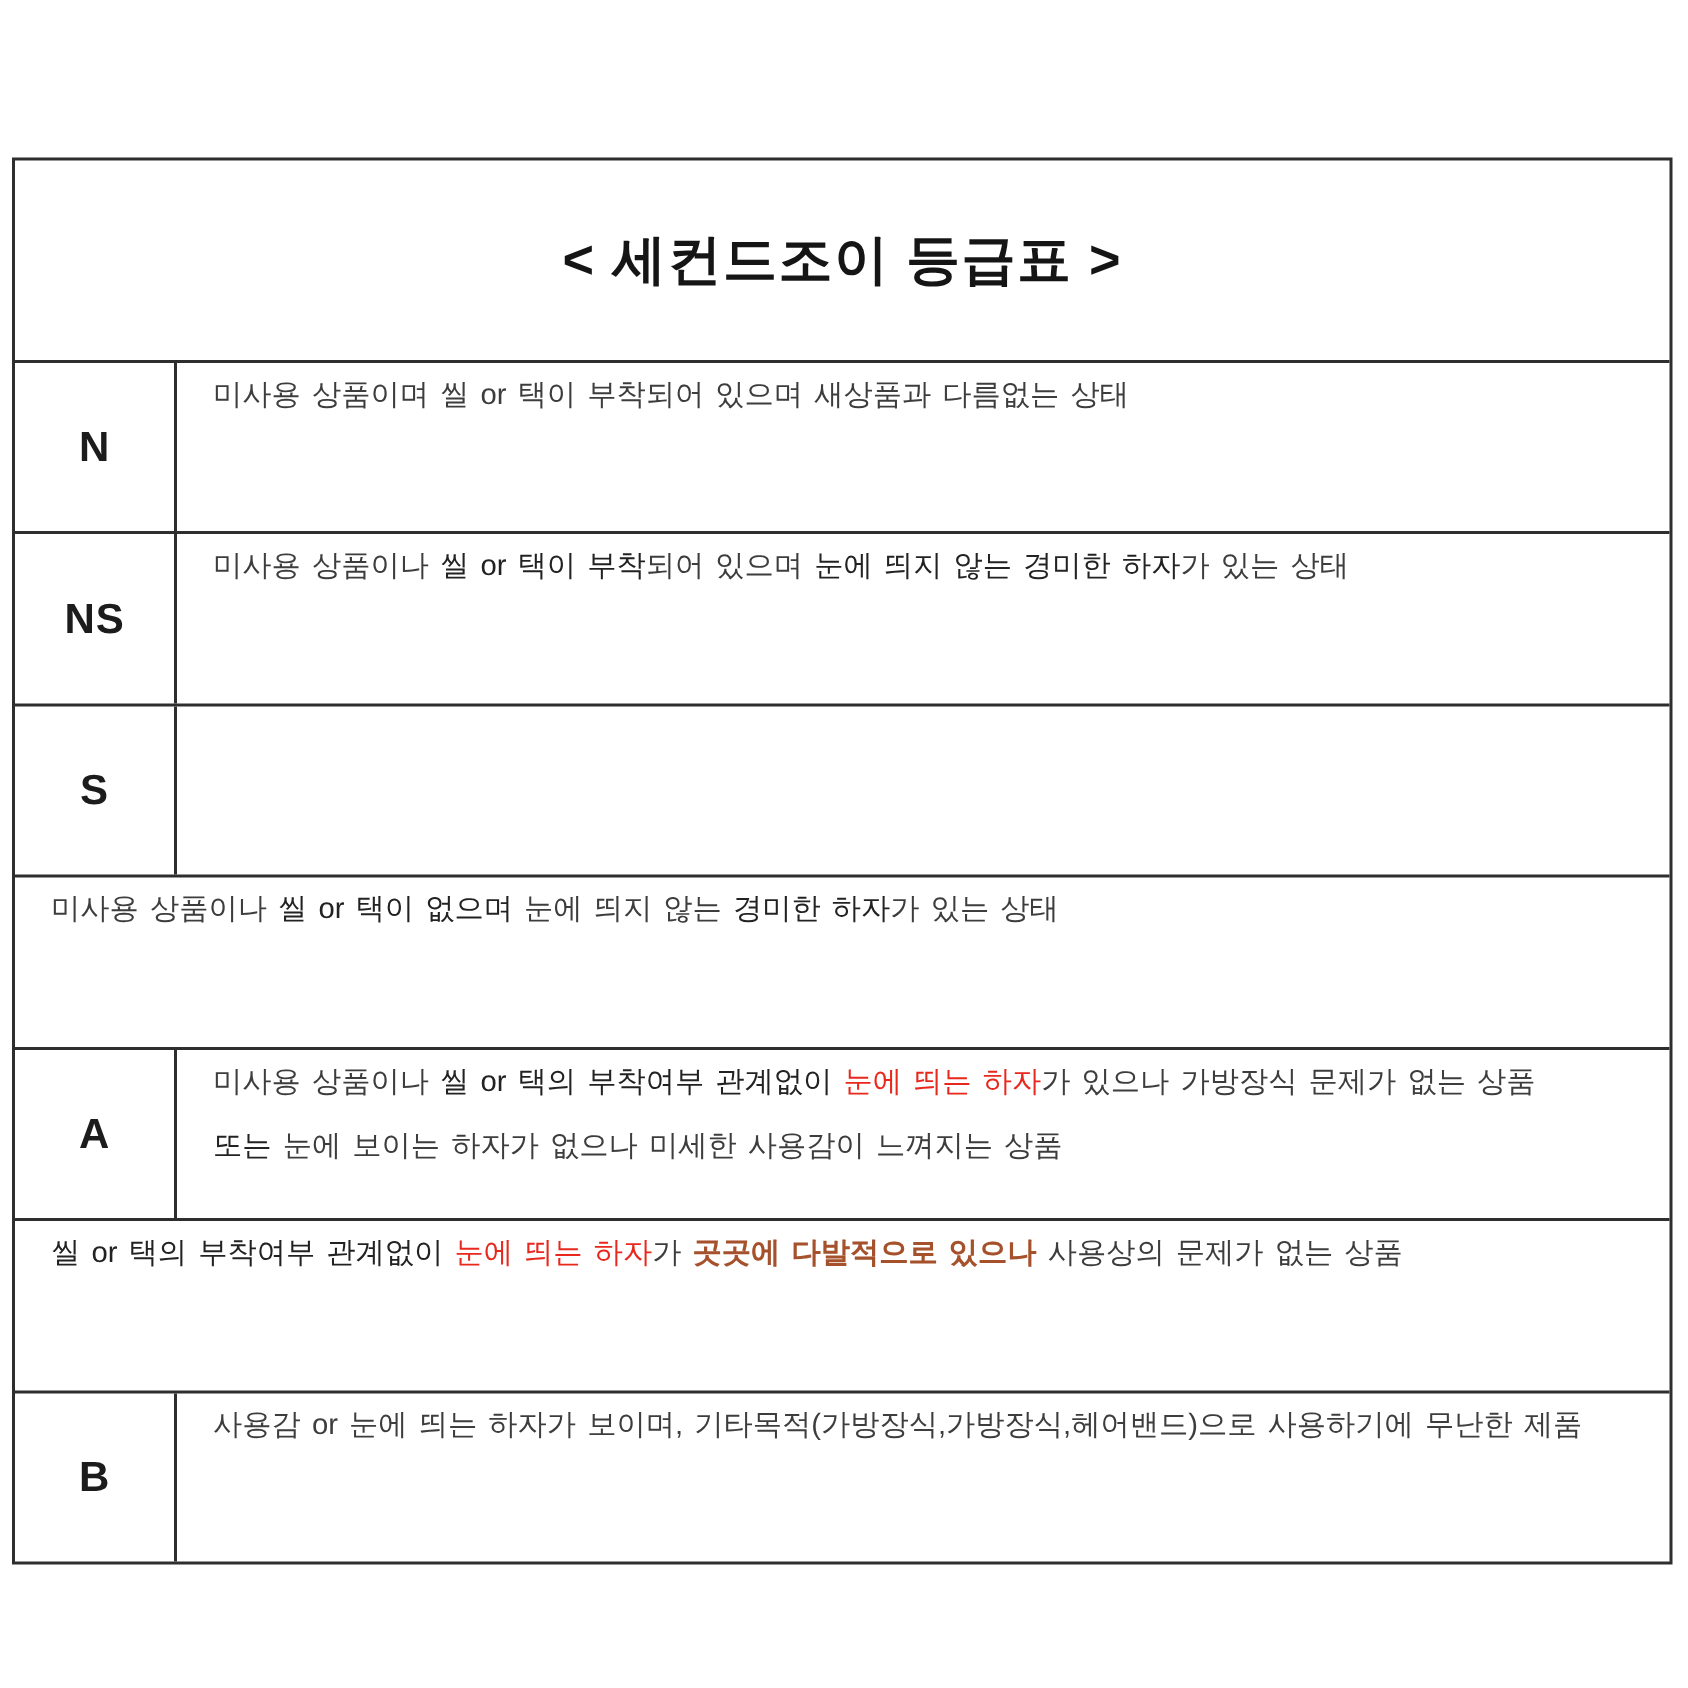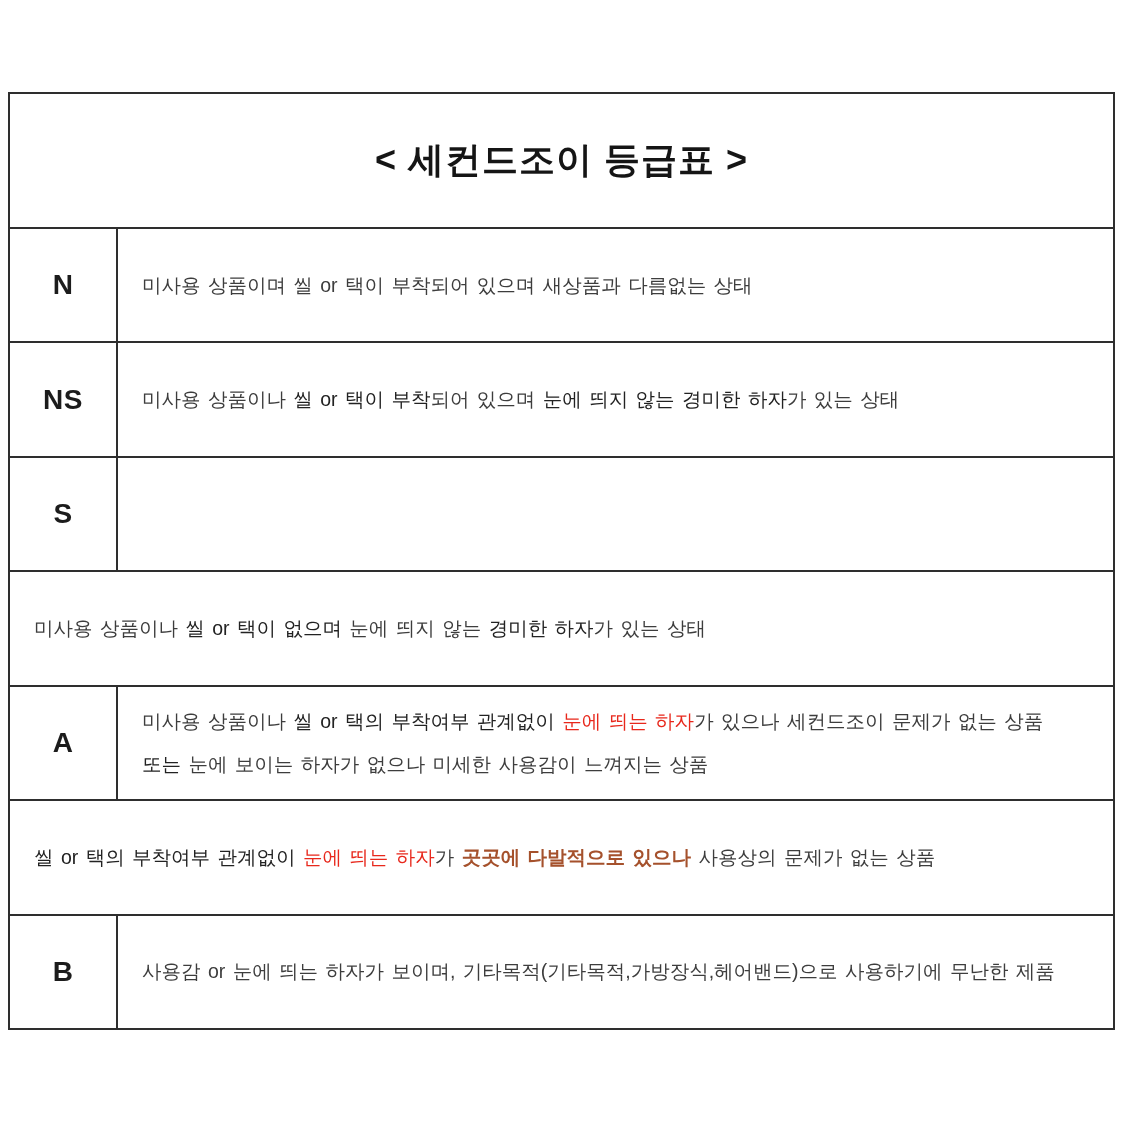--- a/index.html
+++ b/index.html
@@ -8,21 +8,21 @@
     --c-bold:#222222;
     --c-red:#e8281c;
     --c-brown:#a5512c;
     --c-bg:#ffffff;
   }
   *{margin:0;padding:0;box-sizing:border-box;}
   html,body{width:1125px;height:1125px;background:var(--c-bg);
     font-family:"Liberation Sans","DejaVu Sans",sans-serif;}
   .page{position:relative;width:1125px;height:1125px;background:var(--c-bg);overflow:hidden;}
   .grade-table{
-    position:absolute;left:8px;top:92px;width:1107px;height:938px;
+    position:absolute;left:8px;top:105px;width:1107px;height:938px;
     border:2px solid var(--c-border);
     display:flex;flex-direction:column;background:var(--c-bg);
   }
   .title-row{
     height:135px;flex:0 0 135px;
     border-bottom:2px solid var(--c-border);
     display:flex;align-items:center;justify-content:center;
   }
   .table-title{
     font-size:36px;font-weight:bold;color:#151515;letter-spacing:1px;
@@ -34,21 +34,21 @@
   .grade-row:last-child{border-bottom:none;}
   .grade-cell{
     flex:0 0 108px;width:108px;
     border-right:2px solid var(--c-border);
     display:flex;align-items:center;justify-content:center;
   }
   .grade-label{
     font-size:28px;font-weight:bold;color:#1c1c1c;letter-spacing:0.5px;
   }
   .desc-cell{
-    flex:1 1 auto;display:flex;flex-direction:column;justify-content:center;
+    flex:1 1 auto;display:flex;flex-direction:column;justify-content:flex-start;
     padding-left:24px;padding-right:12px;
   }
   .desc-line{
     font-size:19.5px;line-height:43px;color:var(--c-text);
     word-spacing:2px;white-space:nowrap;
   }
   .seg-r{font-weight:normal;color:var(--c-text);}
   .seg-b{font-weight:normal;color:var(--c-bold);}
   .seg-red{font-weight:normal;color:var(--c-red);}
   .seg-brown{font-weight:bold;color:var(--c-brown);}
@@ -91,34 +91,34 @@
       <div class="desc-cell">
           <div class="desc-line"><span class="seg-r">미사용 상품이나 </span><span class="seg-b">씰 or 택이 없으며 </span><span class="seg-r">눈에 띄지 않는 </span><span class="seg-b">경미한 하자</span><span class="seg-r">가 있는 상태</span></div>
         </div>
     </div>
 
     <div class="grade-row">
       <div class="grade-cell">
         <span class="grade-label">A</span>
       </div>
       <div class="desc-cell">
-          <div class="desc-line"><span class="seg-r">미사용 상품이나 </span><span class="seg-b">씰 or 택의 부착여부 관계없이 </span><span class="seg-red">눈에 띄는 하자</span><span class="seg-r">가 있으나 세컨드조이 문제가 없는 상품</span></div>
+          <div class="desc-line"><span class="seg-r">미사용 상품이나 </span><span class="seg-b">씰 or 택의 부착여부 관계없이 </span><span class="seg-red">눈에 띄는 하자</span><span class="seg-r">가 있으나 가방장식 문제가 없는 상품</span></div>
           <div class="desc-line"><span class="seg-b">또는</span><span class="seg-r"> 눈에 보이는 하자가 없으나 미세한 사용감이 느껴지는 상품</span></div>
         </div>
     </div>
 
     <div class="grade-row">
       <div class="desc-cell">
           <div class="desc-line"><span class="seg-b">씰 or 택의 부착여부 관계없이 </span><span class="seg-red">눈에 띄는 하자</span><span class="seg-r">가 </span><span class="seg-brown">곳곳에 다발적으로 있으나</span><span class="seg-r"> 사용상의 문제가 없는 상품</span></div>
         </div>
     </div>
 
     <div class="grade-row">
       <div class="grade-cell">
         <span class="grade-label">B</span>
       </div>
       <div class="desc-cell">
-          <div class="desc-line"><span class="seg-r">사용감 or 눈에 띄는 하자가 보이며, 기타목적(기타목적,가방장식,헤어밴드)으로 사용하기에 무난한 제품</span></div>
+          <div class="desc-line"><span class="seg-r">사용감 or 눈에 띄는 하자가 보이며, 기타목적(가방장식,가방장식,헤어밴드)으로 사용하기에 무난한 제품</span></div>
         </div>
     </div>
 
   </div>
 </div>
 
 </body></html>

